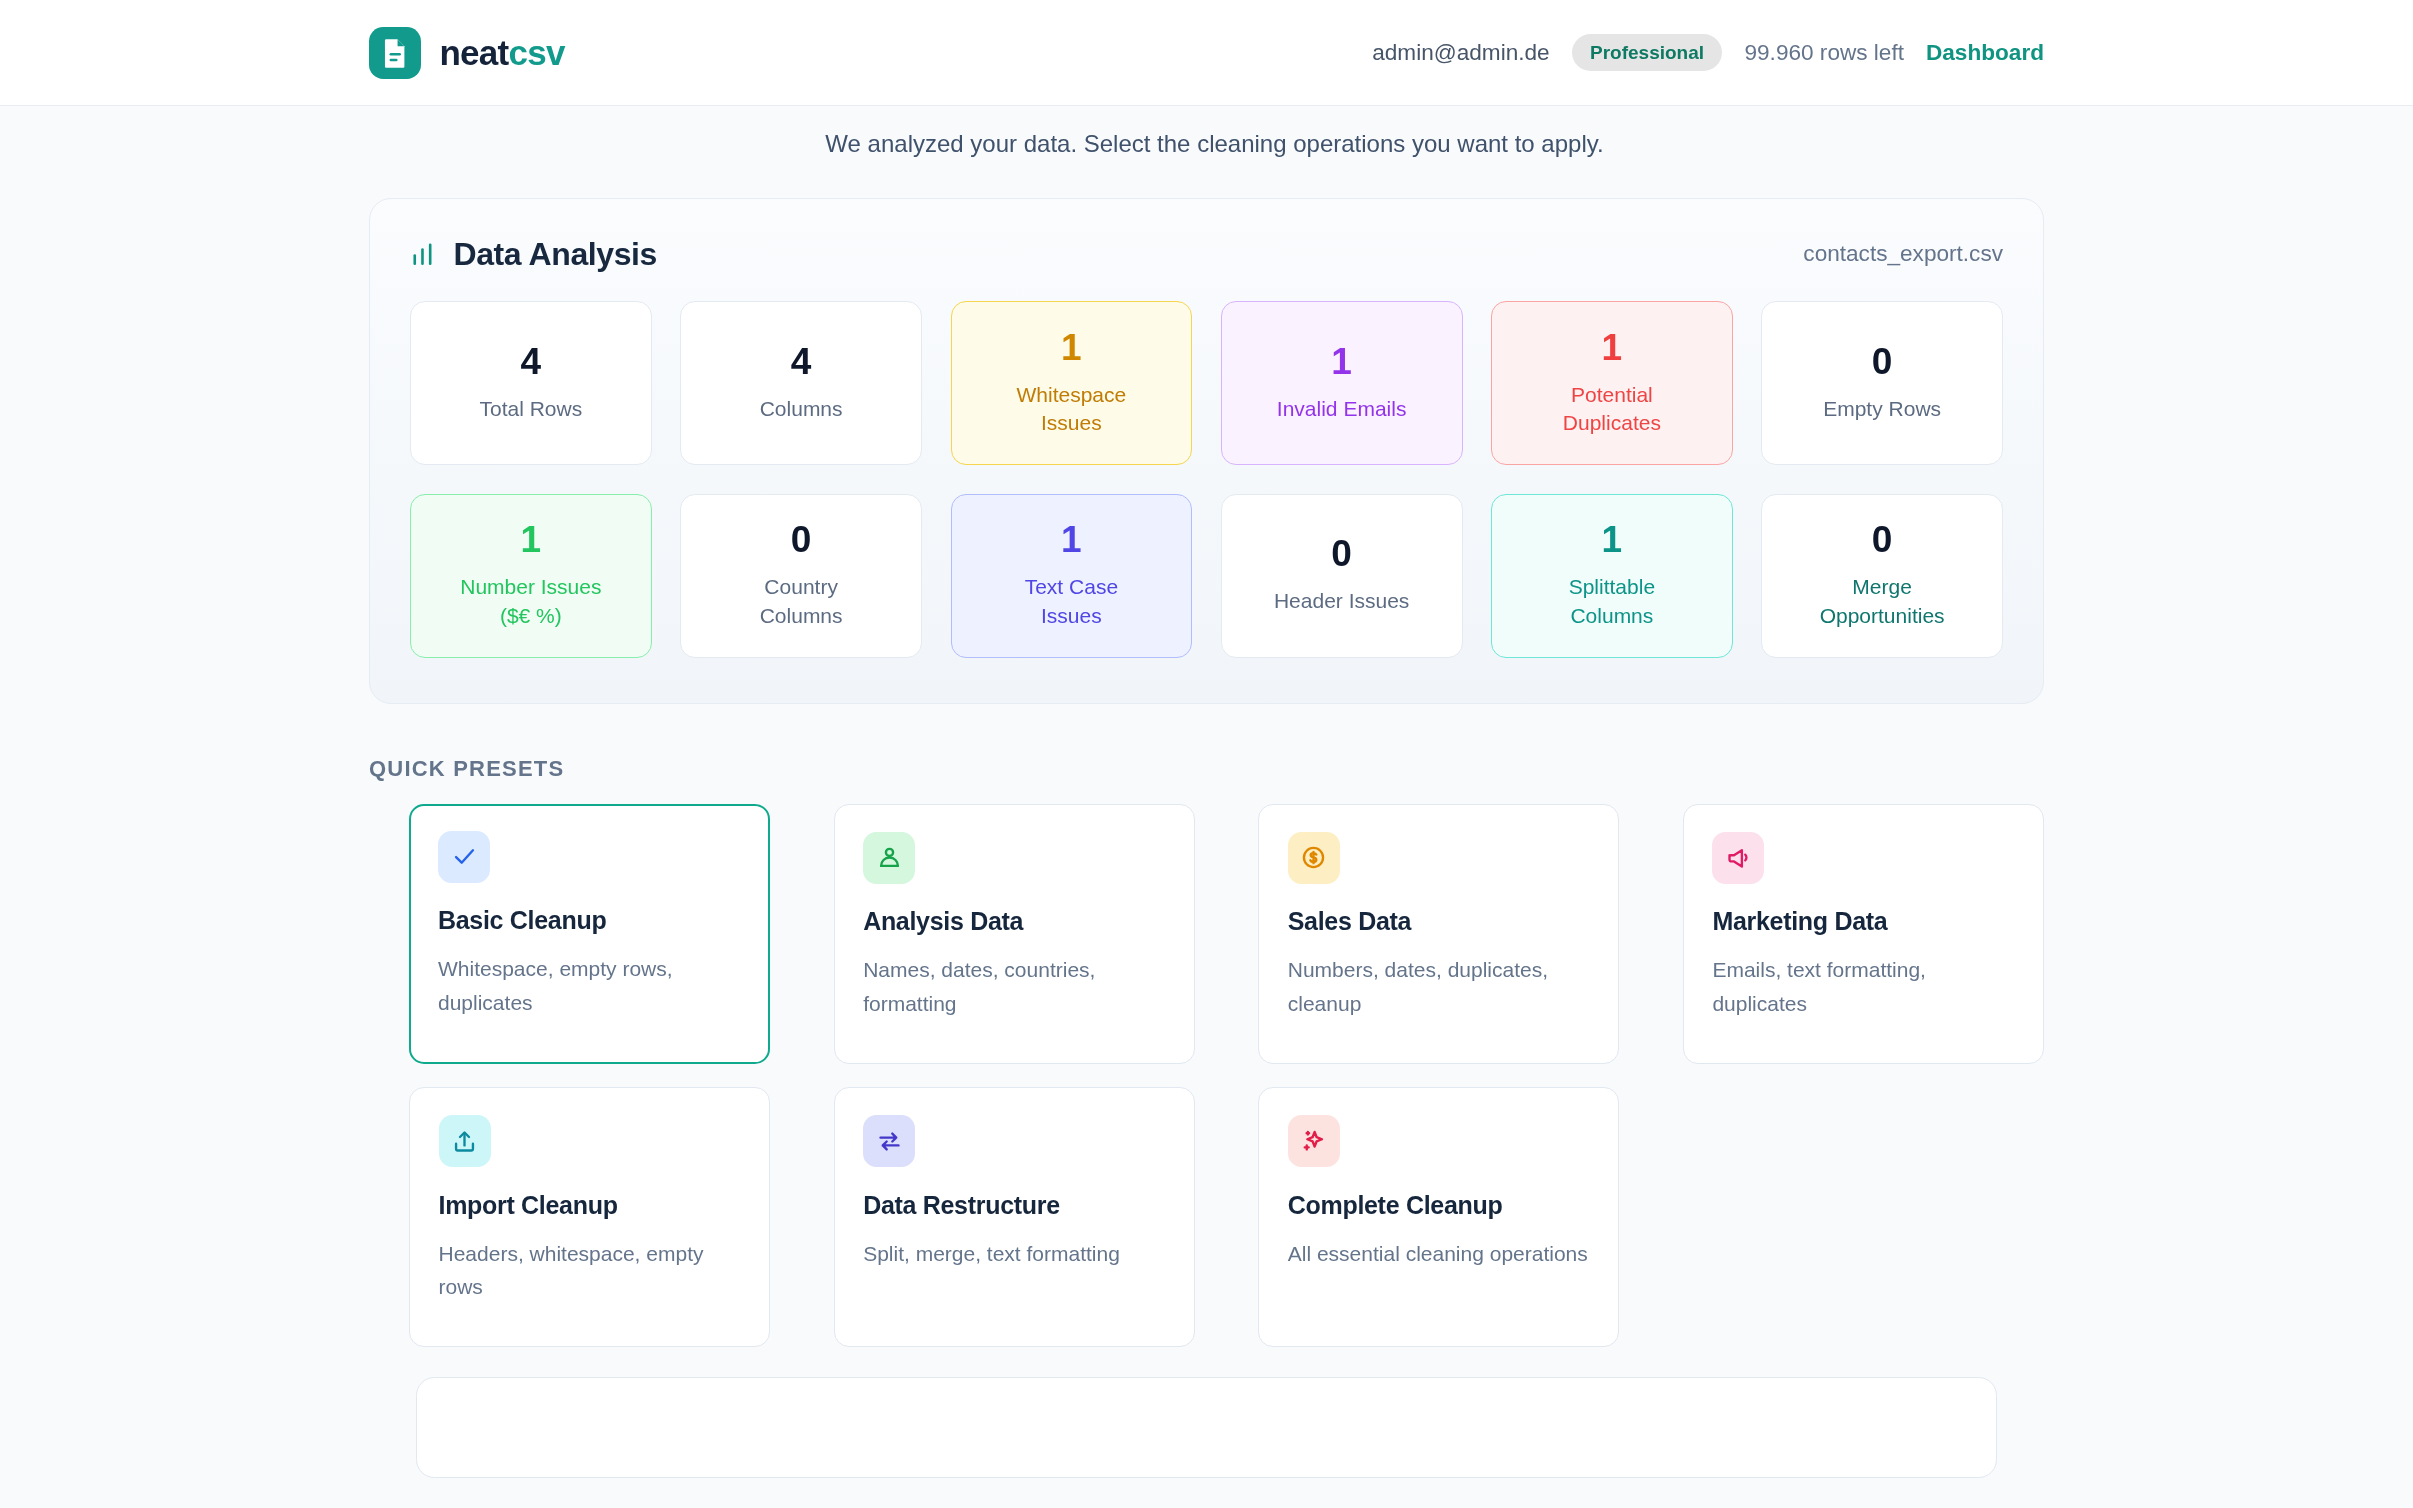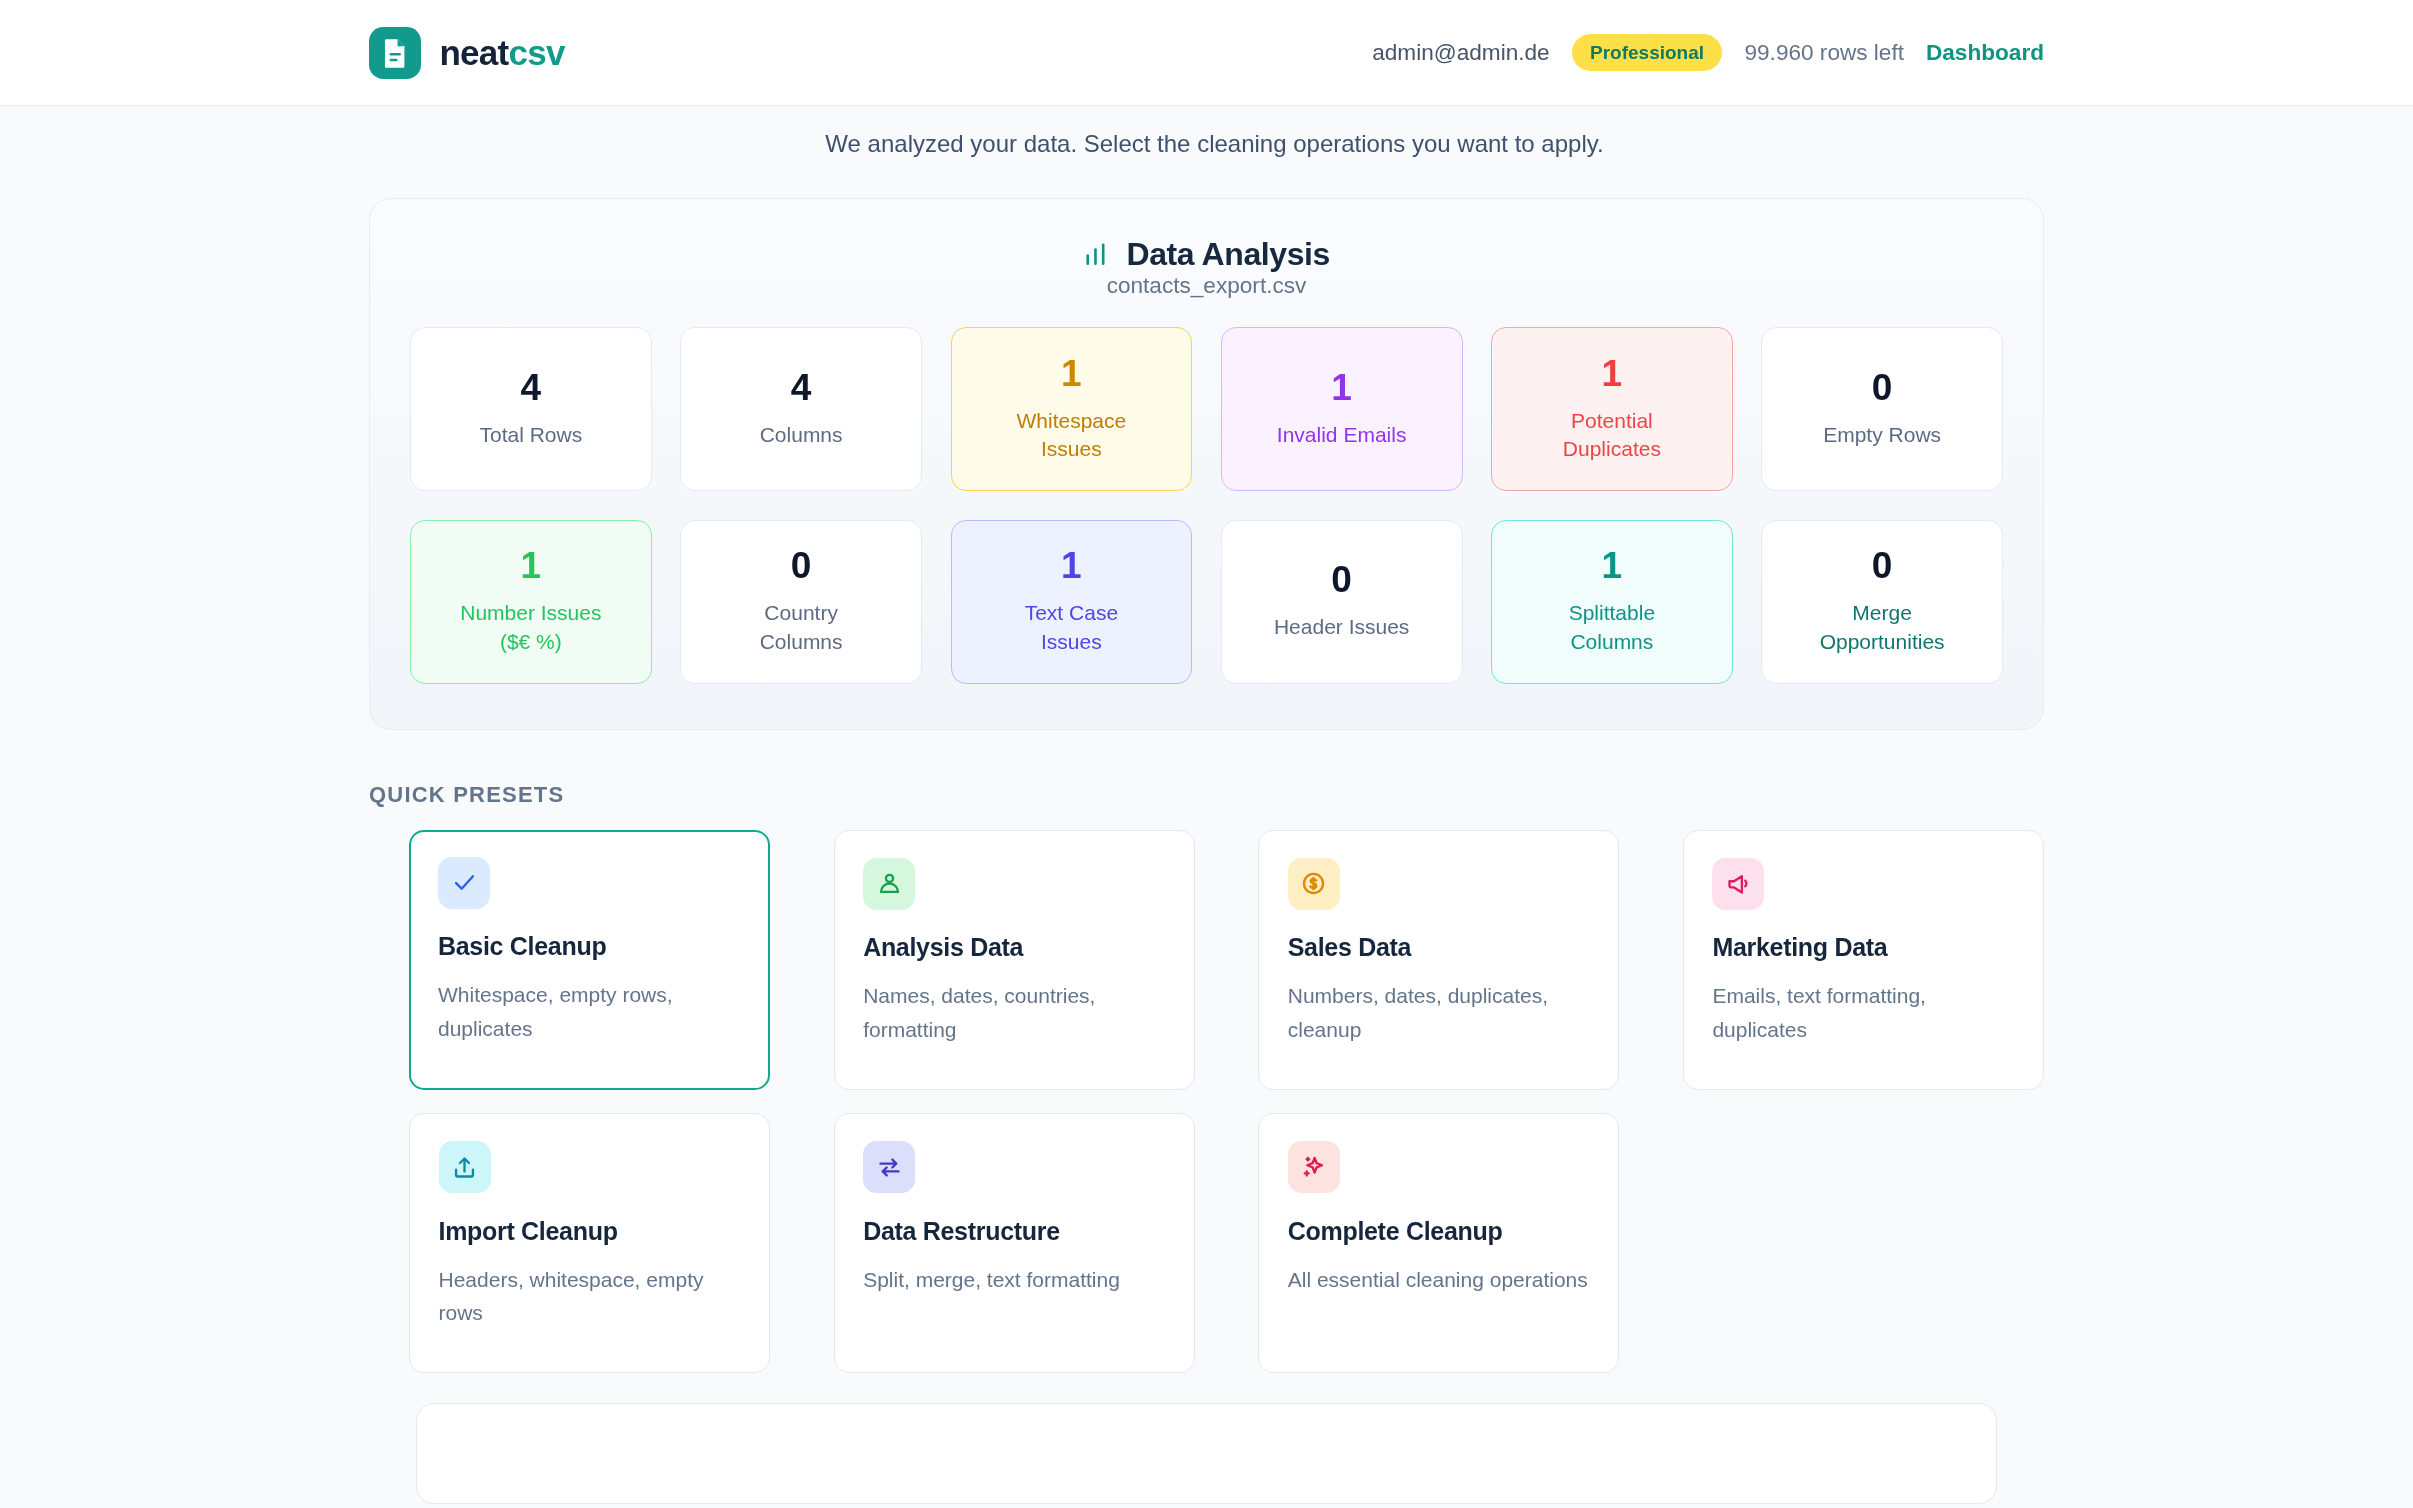--- a/index.html
+++ b/index.html
@@ -36,21 +36,21 @@
     font-size: 35px;
     font-weight: 700;
     letter-spacing: -0.7px;
     color: #14233a;
   }
   .brand-name .accent { color: #129b8c; }
 
   .topnav { display: flex; align-items: center; gap: 22px; }
   .user-email { font-size: 22.6px; color: #475569; }
   .plan-badge {
-    background: #fde047;
+    background: #e5e5e5;
     color: #0e7a63;
     font-size: 19px;
     font-weight: 600;
     padding: 7.5px 18.4px;
     border-radius: 837px;
     text-align: center;
   }
   .rows-left { font-size: 22.6px; color: #64748b; }
   .dashboard-link {
     font-size: 22.6px;
@@ -79,21 +79,20 @@
     border: 0.8px solid #e6ecf3;
     border-radius: 22px;
     background: linear-gradient(180deg, #fafcfe 0%, #f1f5f9 100%);
     padding: 37px 40px 45px 40px;
   }
   .panel-head {
     display: flex;
     align-items: center;
     justify-content: space-between;
     margin-bottom: 28.5px;
-    flex-direction: column;
   }
   .panel-title-wrap { display: flex; align-items: center; gap: 15px; }
   .panel-title {
     font-size: 32px;
     font-weight: 700;
     color: #18293f;
     letter-spacing: -0.4px;
   }
   .file-name { font-size: 22.6px; color: #64748b; }
 

